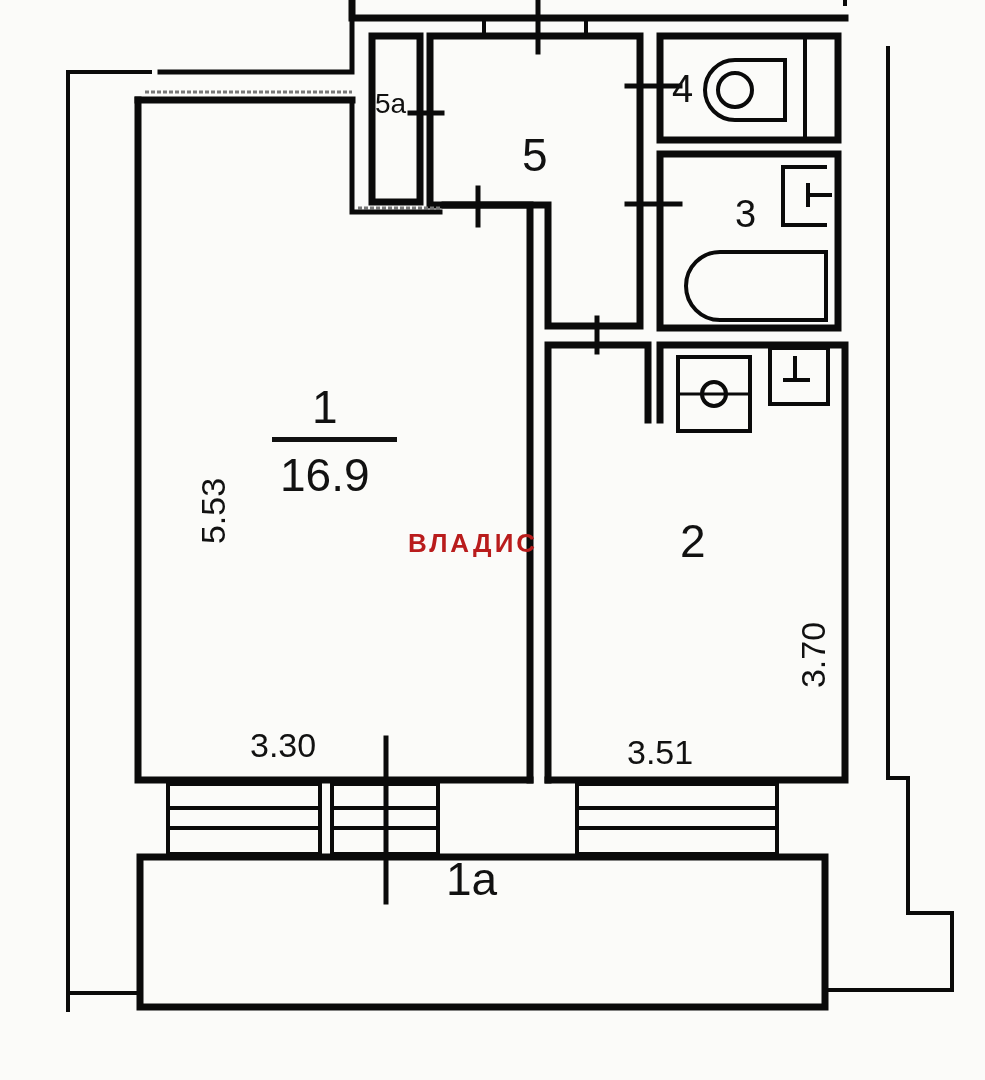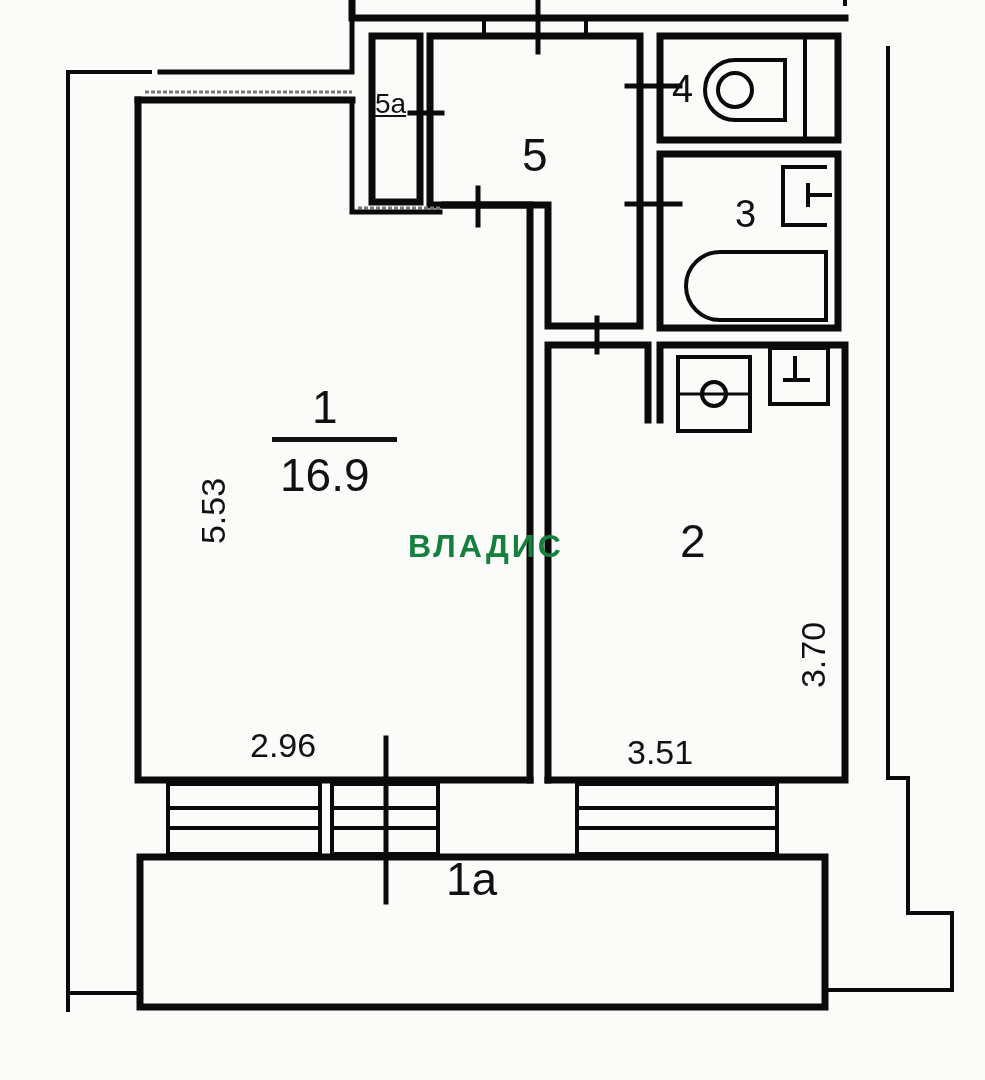--- a/index.html
+++ b/index.html
@@ -8,24 +8,24 @@
     #plan { position: absolute; left: 0; top: 0; width: 985px; height: 1080px; }
     .w { stroke: #0a0a0a; fill: none; stroke-width: 7; stroke-linecap: square; stroke-linejoin: miter; }
     .w5 { stroke: #0a0a0a; fill: none; stroke-width: 5; stroke-linecap: square; }
     .w4 { stroke: #0a0a0a; fill: none; stroke-width: 4; stroke-linecap: square; }
     .w3 { stroke: #0a0a0a; fill: none; stroke-width: 3; }
     .hatch { stroke: #777; stroke-width: 3; stroke-dasharray: 4 2; fill: none; }
     .lbl { position: absolute; color: #111; font-family: "Liberation Sans", sans-serif; line-height: 1; white-space: nowrap; }
     .big { font-size: 46px; }
     .mid { font-size: 38px; }
     .dim { font-size: 34px; }
-    .small { font-size: 28px; text-decoration: underline; }
+    .small { font-size: 28px; }
     .rot { transform: rotate(-90deg); transform-origin: center center; }
     .frac-bar { position: absolute; background: #111; height: 5px; }
-    .watermark { position: absolute; color: #15803d; font-size: 32px; font-weight: bold; letter-spacing: 3px; }
+    .watermark { position: absolute; color: #b91c1c; font-size: 26px; font-weight: bold; letter-spacing: 3px; }
   </style>
 </head>
 <body>
 
 <svg id="plan" viewBox="0 0 985 1080">
 
   <g>
     <polyline class="w4" points="68,1000 68,72 150,72"></polyline>
     <polyline class="w4" points="68,993 140,993"></polyline>
     <polyline class="w5" points="160,72 352,72 352,0"></polyline>
@@ -100,21 +100,21 @@
 
   <g>
     <rect class="w" x="140" y="857" width="685" height="150"></rect>
   </g>
 </svg>
 
 <div class="lbl big" style="left:312px;top:384px;">1</div>
 <div class="frac-bar" style="left:272px;top:437px;width:125px;"></div>
 <div class="lbl big" style="left:280px;top:452px;">16.9</div>
 <div class="lbl dim rot" style="left:180px;top:494px;">5.53</div>
-<div class="lbl dim" style="left:250px;top:728px;">2.96</div>
+<div class="lbl dim" style="left:250px;top:728px;">3.30</div>
 
 <div class="lbl big" style="left:446px;top:856px;">1a</div>
 
 <div class="lbl big" style="left:680px;top:518px;">2</div>
 <div class="lbl dim" style="left:627px;top:735px;">3.51</div>
 <div class="lbl dim rot" style="left:780px;top:638px;">3.70</div>
 
 <div class="lbl mid" style="left:735px;top:195px;">3</div>
 <div class="lbl mid" style="left:672px;top:70px;">4</div>
 <div class="lbl big" style="left:522px;top:132px;">5</div>

